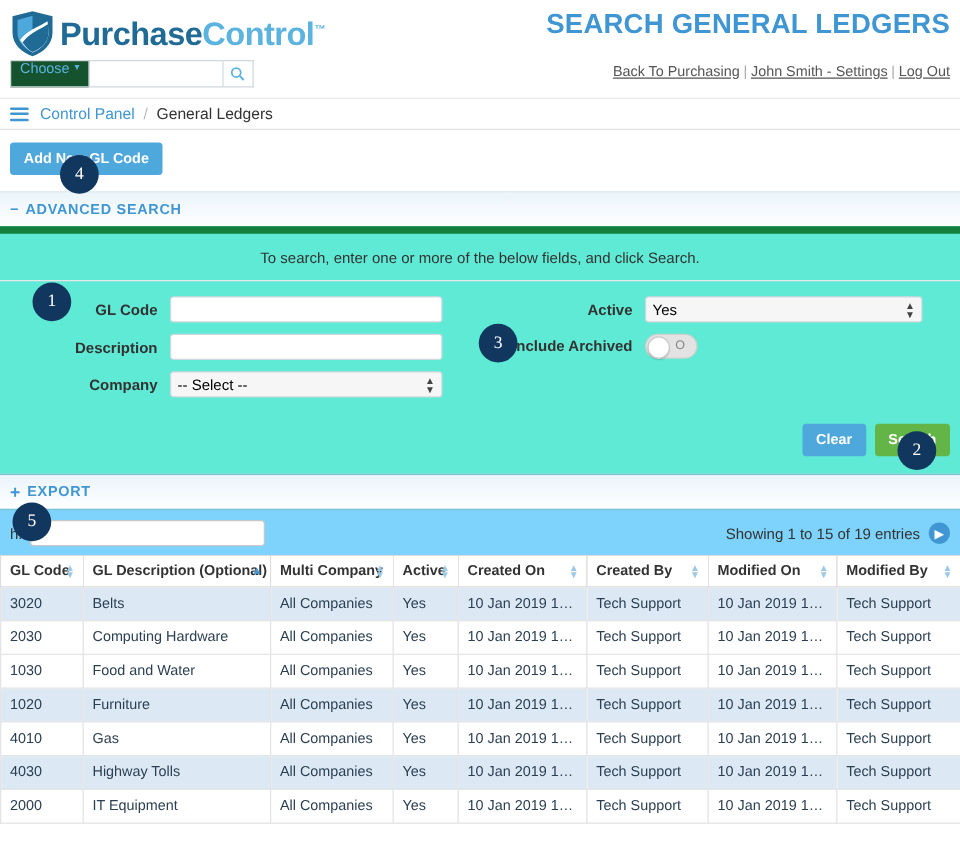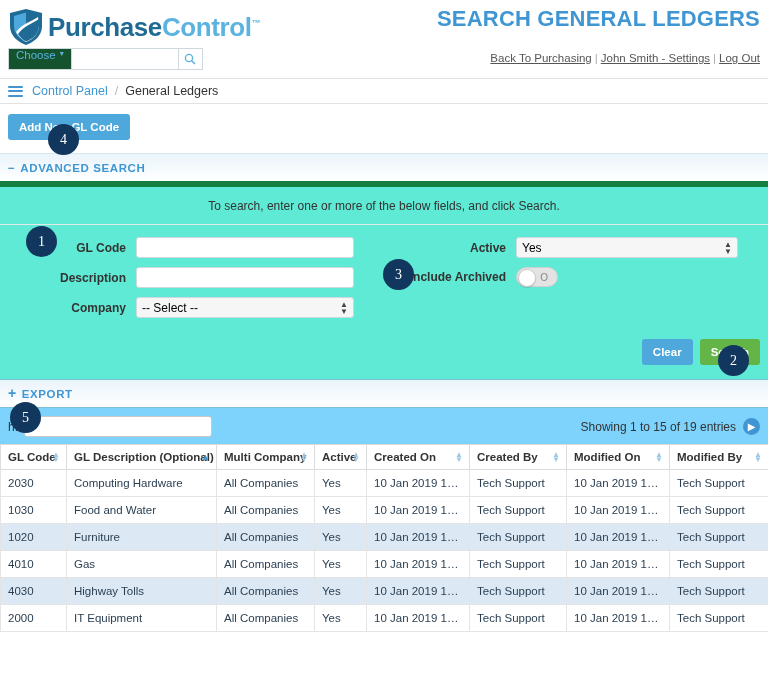--- a/index.html
+++ b/index.html
@@ -363,20 +363,30 @@
           <span>Modified On</span>
           <span class="sort-ind">▲<span>▼</span></span>
         </th>
         <th>
           <span>Modified By</span>
           <span class="sort-ind">▲<span>▼</span></span>
         </th>
       </tr>
     </thead>
     <tbody>
+        <tr class="odd">
+          <td>3020</td>
+          <td>Belts</td>
+          <td>All Companies</td>
+          <td>Yes</td>
+          <td>10 Jan 2019 10:26</td>
+          <td>Tech Support</td>
+          <td>10 Jan 2019 10:26</td>
+          <td>Tech Support</td>
+        </tr>
         <tr class="even">
           <td>2030</td>
           <td>Computing Hardware</td>
           <td>All Companies</td>
           <td>Yes</td>
           <td>10 Jan 2019 10:26</td>
           <td>Tech Support</td>
           <td>10 Jan 2019 10:26</td>
           <td>Tech Support</td>
         </tr>

